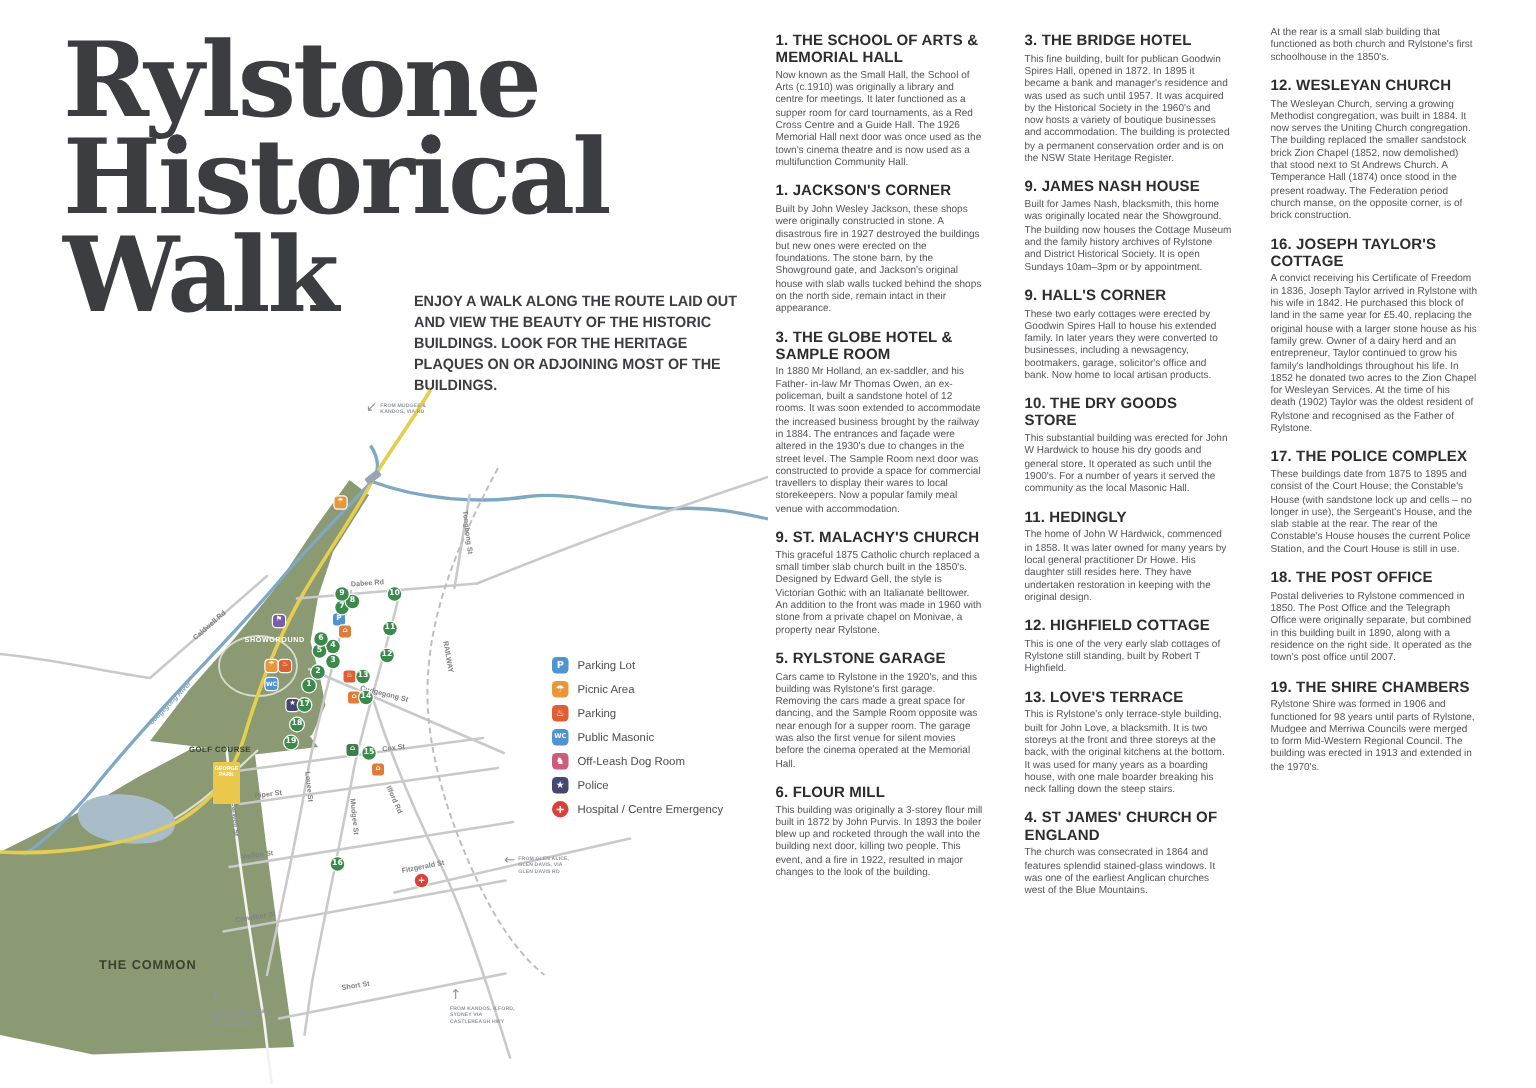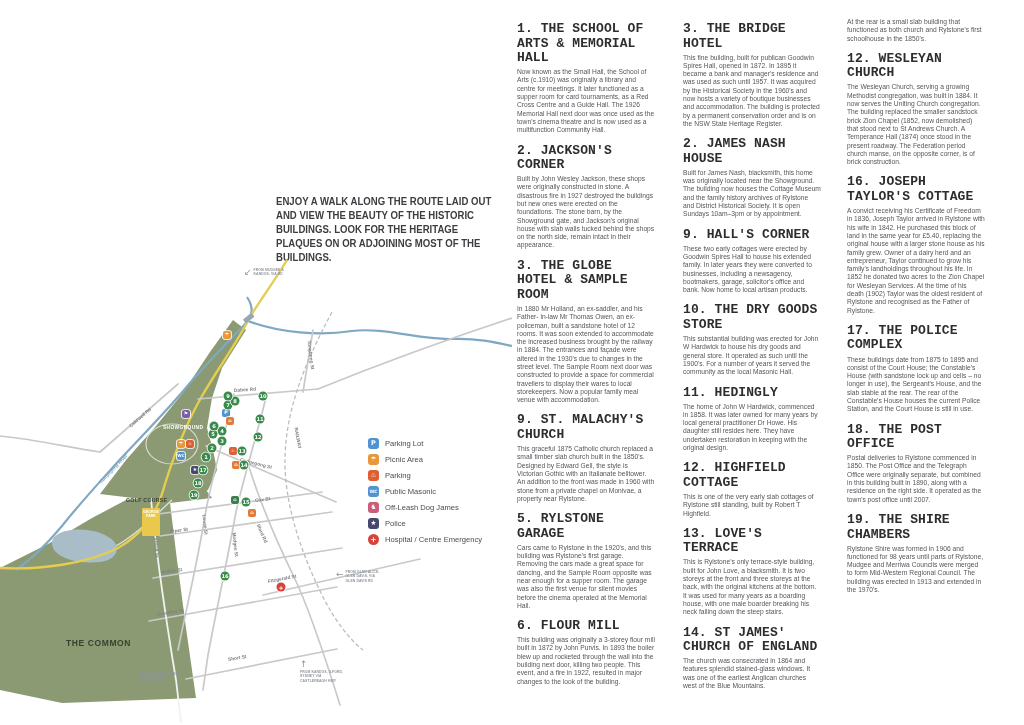--- a/index.html
+++ b/index.html
@@ -11,22 +11,22 @@
   .page-title{position:absolute;left:42px;top:22px;width:470px;
     font-family:"DejaVu Serif",serif;font-weight:700;font-size:69px;line-height:.94;
     letter-spacing:-2px;color:#3c3d40;white-space:pre-line;}
   .intro{position:absolute;left:276px;top:195px;width:240px;
     font-weight:700;font-size:10px;line-height:1.4;color:#3c3d40;
     transform:scaleX(.96);transform-origin:left top;}
 
   
   .col{position:absolute;top:22px;width:138px;}
   #col1{left:517px;} #col2{left:683px;} #col3{left:847px;top:18px;}
-  .sec-h{font-weight:700;font-size:13px;line-height:1.12;color:#2c2d2f;
-    margin:9px 0 2.5px 0;letter-spacing:.1px;font-family:Liberation Mono, monospace;}
+  .sec-h{font-weight:700;font-size:10px;line-height:1.12;color:#2c2d2f;
+    margin:9px 0 2.5px 0;letter-spacing:.1px;}
   .col .sec-h:first-child{margin-top:0;}
   .sec-b{font-size:6.7px;line-height:1.24;color:#55565a;}
 
   
   #map{position:absolute;left:0;top:255px;width:512px;height:470px;}
   #map svg{position:absolute;left:0;top:0;}
   .street{position:absolute;font-weight:700;font-size:4.8px;color:#7f8184;
     white-space:nowrap;transform-origin:left center;}
   .river-label{position:absolute;font-style:italic;font-weight:700;font-size:4.6px;
     color:#7fa8c2;white-space:nowrap;transform-origin:left center;}
@@ -60,20 +60,23 @@
     font-family:"DejaVu Sans",sans-serif;font-weight:700;font-size:6.5px;line-height:11px;flex:0 0 auto;}
   .licon.circle{border-radius:50%;font-size:7.5px;}
   .licon.small{font-size:4.4px;}
   .llabel{font-size:7.6px;color:#4b4c4f;}
 </style>
 </head>
 <body>
 
 <div id="page">
 
+  <div class="page-title">Rylstone
+Historical
+Walk</div>
   <div class="intro">ENJOY A WALK ALONG THE ROUTE LAID OUT AND VIEW THE BEAUTY OF THE HISTORIC BUILDINGS. LOOK FOR THE HERITAGE PLAQUES ON OR ADJOINING MOST OF THE BUILDINGS.</div>
 
   <div id="map">
     <svg width="512" height="470" viewBox="0 255 512 470">
 
       <path d="M233,320 L246,330 L222,368 L212,398 L207,428 L213,450 L217,470 L208,490 L196,496 L150,500 L100,494 L126,460 L156,426 L182,394 L210,352 Z" fill="#8b9a73"></path>
 
       <path d="M126,500 L206,490 L212,498 L170,503 L177,560 L186,628 L196,698 L62,703 L0,690 L0,568 L48,544 L92,518 Z" fill="#8b9a73"></path>
 
       <ellipse cx="172" cy="444" rx="26" ry="20" fill="none" stroke="#ffffff" stroke-width="1.2" opacity="0.65"></ellipse>
@@ -204,62 +207,62 @@
       <div class="lrow">
         <span class="licon" style="background: rgb(221, 95, 51);">♨</span>
         <span class="llabel">Parking</span>
       </div>
       <div class="lrow">
         <span class="licon small" style="background: rgb(79, 147, 210);">WC</span>
         <span class="llabel">Public Masonic</span>
       </div>
       <div class="lrow">
         <span class="licon" style="background: rgb(204, 93, 122);">♞</span>
-        <span class="llabel">Off-Leash Dog James</span>
+        <span class="llabel">Off-Leash Dog Room</span>
       </div>
       <div class="lrow">
         <span class="licon" style="background: rgb(69, 71, 110);">★</span>
         <span class="llabel">Police</span>
       </div>
       <div class="lrow">
         <span class="licon circle" style="background: rgb(217, 65, 58);">+</span>
         <span class="llabel">Hospital / Centre Emergency</span>
       </div>
     </div>
 
   <div class="col" id="col1">
       <div class="sec-h">1. THE SCHOOL OF ARTS &amp; MEMORIAL HALL</div>
       <div class="sec-b">Now known as the Small Hall, the School of Arts (c.1910) was originally a library and centre for meetings. It later functioned as a supper room for card tournaments, as a Red Cross Centre and a Guide Hall. The 1926 Memorial Hall next door was once used as the town's cinema theatre and is now used as a multifunction Community Hall.</div>
-      <div class="sec-h">2. JACKSON'S CORNER</div>
+      <div class="sec-h">1. JACKSON'S CORNER</div>
       <div class="sec-b">Built by John Wesley Jackson, these shops were originally constructed in stone. A disastrous fire in 1927 destroyed the buildings but new ones were erected on the foundations. The stone barn, by the Showground gate, and Jackson's original house with slab walls tucked behind the shops on the north side, remain intact in their appearance.</div>
       <div class="sec-h">3. THE GLOBE HOTEL &amp; SAMPLE ROOM</div>
       <div class="sec-b">In 1880 Mr Holland, an ex-saddler, and his Father- in-law Mr Thomas Owen, an ex-policeman, built a sandstone hotel of 12 rooms. It was soon extended to accommodate the increased business brought by the railway in 1884. The entrances and façade were altered in the 1930's due to changes in the street level. The Sample Room next door was constructed to provide a space for commercial travellers to display their wares to local storekeepers. Now a popular family meal venue with accommodation.</div>
       <div class="sec-h">9. ST. MALACHY'S CHURCH</div>
       <div class="sec-b">This graceful 1875 Catholic church replaced a small timber slab church built in the 1850's. Designed by Edward Gell, the style is Victorian Gothic with an Italianate belltower. An addition to the front was made in 1960 with stone from a private chapel on Monivae, a property near Rylstone.</div>
       <div class="sec-h">5. RYLSTONE GARAGE</div>
       <div class="sec-b">Cars came to Rylstone in the 1920's, and this building was Rylstone's first garage. Removing the cars made a great space for dancing, and the Sample Room opposite was near enough for a supper room. The garage was also the first venue for silent movies before the cinema operated at the Memorial Hall.</div>
       <div class="sec-h">6. FLOUR MILL</div>
       <div class="sec-b">This building was originally a 3-storey flour mill built in 1872 by John Purvis. In 1893 the boiler blew up and rocketed through the wall into the building next door, killing two people. This event, and a fire in 1922, resulted in major changes to the look of the building.</div>
     </div>
   <div class="col" id="col2">
       <div class="sec-h">3. THE BRIDGE HOTEL</div>
       <div class="sec-b">This fine building, built for publican Goodwin Spires Hall, opened in 1872. In 1895 it became a bank and manager's residence and was used as such until 1957. It was acquired by the Historical Society in the 1960's and now hosts a variety of boutique businesses and accommodation. The building is protected by a permanent conservation order and is on the NSW State Heritage Register.</div>
-      <div class="sec-h">2. JAMES NASH HOUSE</div>
+      <div class="sec-h">9. JAMES NASH HOUSE</div>
       <div class="sec-b">Built for James Nash, blacksmith, this home was originally located near the Showground. The building now houses the Cottage Museum and the family history archives of Rylstone and District Historical Society. It is open Sundays 10am–3pm or by appointment.</div>
       <div class="sec-h">9. HALL'S CORNER</div>
       <div class="sec-b">These two early cottages were erected by Goodwin Spires Hall to house his extended family. In later years they were converted to businesses, including a newsagency, bootmakers, garage, solicitor's office and bank. Now home to local artisan products.</div>
       <div class="sec-h">10. THE DRY GOODS STORE</div>
       <div class="sec-b">This substantial building was erected for John W Hardwick to house his dry goods and general store. It operated as such until the 1900's. For a number of years it served the community as the local Masonic Hall.</div>
       <div class="sec-h">11. HEDINGLY</div>
       <div class="sec-b">The home of John W Hardwick, commenced in 1858. It was later owned for many years by local general practitioner Dr Howe. His daughter still resides here. They have undertaken restoration in keeping with the original design.</div>
       <div class="sec-h">12. HIGHFIELD COTTAGE</div>
       <div class="sec-b">This is one of the very early slab cottages of Rylstone still standing, built by Robert T Highfield.</div>
       <div class="sec-h">13. LOVE'S TERRACE</div>
       <div class="sec-b">This is Rylstone's only terrace-style building, built for John Love, a blacksmith. It is two storeys at the front and three storeys at the back, with the original kitchens at the bottom. It was used for many years as a boarding house, with one male boarder breaking his neck falling down the steep stairs.</div>
-      <div class="sec-h">14. ST JAMES' CHURCH OF ENGLAND</div>
+      <div class="sec-h">4. ST JAMES' CHURCH OF ENGLAND</div>
       <div class="sec-b">The church was consecrated in 1864 and features splendid stained-glass windows. It was one of the earliest Anglican churches west of the Blue Mountains.</div>
     </div>
   <div class="col" id="col3">
       <div class="sec-b">At the rear is a small slab building that functioned as both church and Rylstone's first schoolhouse in the 1850's.</div>
       <div class="sec-h">12. WESLEYAN CHURCH</div>
       <div class="sec-b">The Wesleyan Church, serving a growing Methodist congregation, was built in 1884. It now serves the Uniting Church congregation. The building replaced the smaller sandstock brick Zion Chapel (1852, now demolished) that stood next to St Andrews Church. A Temperance Hall (1874) once stood in the present roadway. The Federation period church manse, on the opposite corner, is of brick construction.</div>
       <div class="sec-h">16. JOSEPH TAYLOR'S COTTAGE</div>
       <div class="sec-b">A convict receiving his Certificate of Freedom in 1836, Joseph Taylor arrived in Rylstone with his wife in 1842. He purchased this block of land in the same year for £5.40, replacing the original house with a larger stone house as his family grew. Owner of a dairy herd and an entrepreneur, Taylor continued to grow his family's landholdings throughout his life. In 1852 he donated two acres to the Zion Chapel for Wesleyan Services. At the time of his death (1902) Taylor was the oldest resident of Rylstone and recognised as the Father of Rylstone.</div>
       <div class="sec-h">17. THE POLICE COMPLEX</div>
       <div class="sec-b">These buildings date from 1875 to 1895 and consist of the Court House; the Constable's House (with sandstone lock up and cells – no longer in use), the Sergeant's House, and the slab stable at the rear. The rear of the Constable's House houses the current Police Station, and the Court House is still in use.</div>

